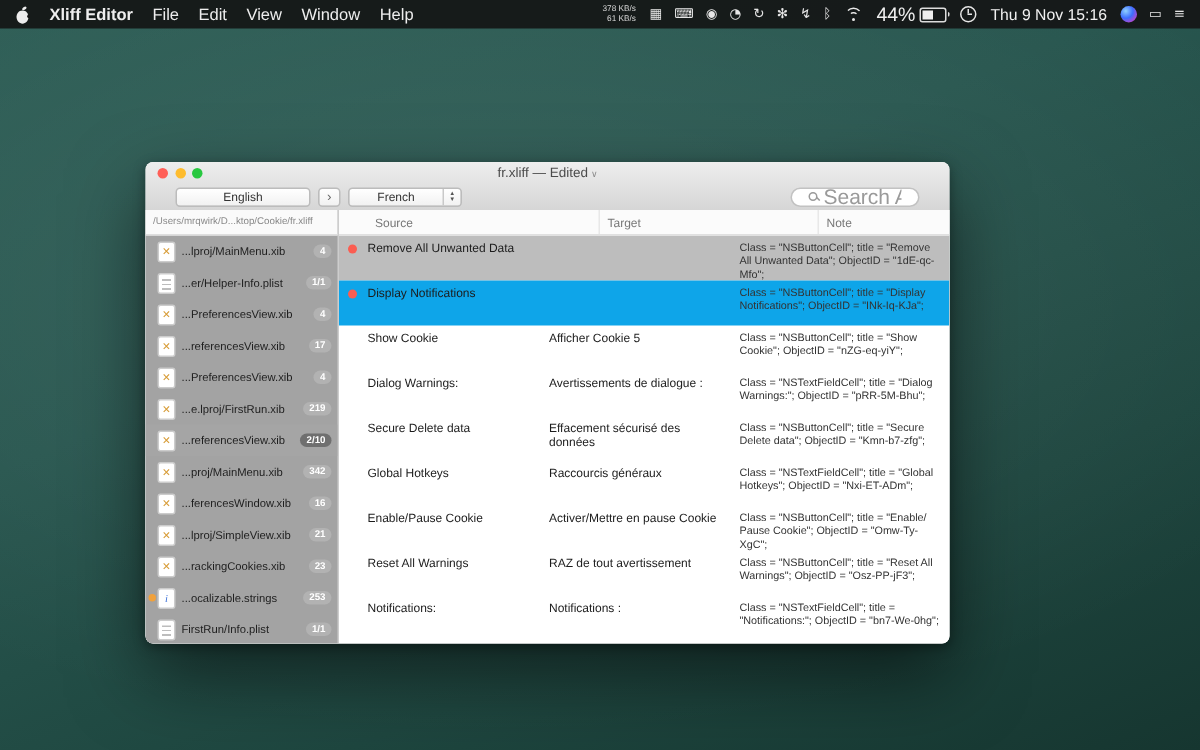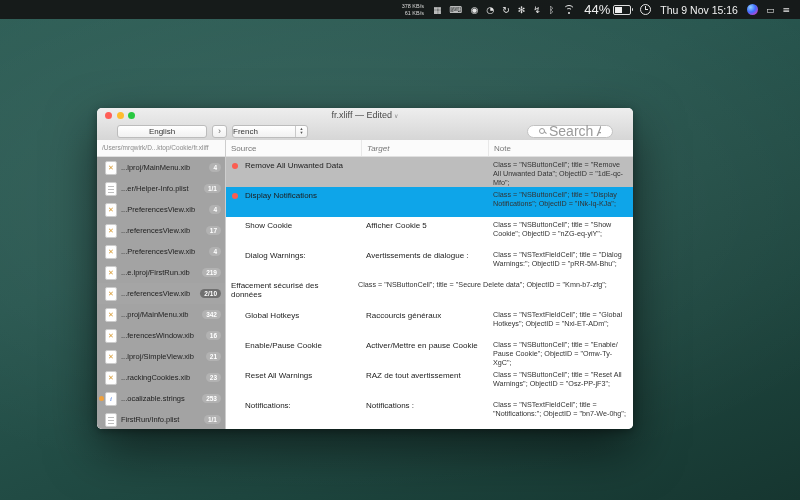--- a/index.html
+++ b/index.html
@@ -46,21 +46,21 @@
   .light{width:7px;height:7px;border-radius:50%;}
   .light.red{background:#ff5f57;}.light.yellow{background:#febc2e;}.light.green{background:#28c840;}
   .window-title{position:absolute;top:2px;left:60px;right:60px;text-align:center;font-size:9px;color:#4b4b4b;white-space:nowrap;}
   .title-chevron{font-size:6px;color:#8a8a8a;margin-left:2px;}
   .toolbar{position:absolute;top:14px;left:0;right:0;height:18px;display:flex;align-items:center;padding:0 20px;gap:5px;}
   .lang-btn,.next-btn,.popup{height:13px;background:linear-gradient(#ffffff,#f1f1f1);border:1px solid #bcbcbc;
     border-radius:3px;font-size:8px;color:#333;display:flex;align-items:center;justify-content:center;box-sizing:border-box;}
   .lang-btn{width:90px;}
   .next-btn{width:15px;font-size:9px;color:#666;}
   .popup{width:76px;padding:0;}
-  .popup .lbl{flex:1;}
+  .popup .lbl{flex:1;text-align:center;}
   .stepper{width:11px;align-self:stretch;border-left:1px solid #c9c9c9;display:flex;flex-direction:column;
     align-items:center;justify-content:center;font-size:4px;line-height:4px;color:#555;}
   .search{margin-left:auto;width:86px;height:13px;background:#fff;border:1px solid #c2c2c2;border-radius:7px;
     display:flex;align-items:center;justify-content:center;gap:3px;box-sizing:border-box;padding:0 5px;}
   .mag{position:relative;width:7px;height:7px;flex:0 0 auto;}
   .mag::before{content:"";position:absolute;left:0;top:0;width:4px;height:4px;border:1px solid #9a9a9a;border-radius:50%;}
   .mag::after{content:"";position:absolute;left:4.6px;top:4.6px;width:2.6px;height:1px;background:#9a9a9a;transform:rotate(45deg);}
   .search-input{border:none;outline:none;width:52px;font-size:14px;color:#333;padding:0;background:transparent;
     font-family:"Liberation Sans","DejaVu Sans",sans-serif;text-align:right;}
   .search-input::placeholder{color:#9a9a9a;}
@@ -83,41 +83,58 @@
   .file-icon.plist::after{content:"";position:absolute;left:2px;right:2px;top:3px;height:8px;
     background:repeating-linear-gradient(#bdbdbd 0 1px,transparent 1px 3px);}
   .file-label{flex:1;white-space:nowrap;overflow:hidden;}
   .file-badge{font-size:6.5px;font-weight:bold;color:#fff;background:#b2b2b2;border-radius:7px;padding:1px 4px;flex:0 0 auto;}
   .file-row.selected .file-badge{background:#6f6f6f;}
 
   
   .table{flex:1;display:flex;flex-direction:column;min-width:0;}
   .thead{height:16px;display:flex;align-items:center;font-size:8px;color:#777;background:#fbfbfb;
     border-bottom:1px solid #e0e0e0;flex:0 0 auto;}
-  .th{padding-left:5px;box-sizing:border-box;height:100%;display:flex;align-items:center;}
+  .th{padding-left:5px;box-sizing:border-box;height:100%;display:flex;align-items:center;margin-left:19px;}
   .th.c-source{width:135px;}
-  .th.c-target{width:127px;border-left:1px solid #e8e8e8;font-style:italic;}
+  .th.c-target{width:127px;border-left:1px solid #e8e8e8;}
   .th.c-note{flex:1;border-left:1px solid #e8e8e8;}
   .tbody{flex:1;overflow:hidden;}
   .trow{height:30px;display:flex;align-items:flex-start;box-sizing:border-box;}
   .trow.selected{background:#bdbdbd;}
   .trow.flagged{background:#0ea5e9;}
   .td{padding:4px 4px 0 5px;font-size:8px;color:#1c1c1c;box-sizing:border-box;}
   .td.source{width:135px;display:flex;gap:4px;padding-left:6px;}
   .dotcol{width:9px;flex:0 0 auto;display:flex;padding-top:2px;}
   .reddot{width:6px;height:6px;border-radius:50%;background:#fb5d51;display:block;}
   .td.target{width:127px;}
   .td.note{flex:1;font-size:7.2px;line-height:8.8px;color:#333;padding-right:6px;}
 </style>
 </head>
 <body>
 
 <div class="desktop">
 
   <div class="menubar">
+    <div class="left">
+      <span class="apple-logo">
+        <svg width="10" height="12" viewBox="0 0 10 12">
+          <ellipse cx="6.2" cy="1.6" rx="1.6" ry="0.9" fill="#ededed" transform="rotate(-35 6.2 1.6)"></ellipse>
+          <path d="M5 3 C2.2 3 1 5.4 1 7.4 C1 9.9 2.9 11.8 5 11.8 C7.1 11.8 9 9.9 9 7.4 C9 5.4 7.8 3 5 3 Z" fill="#ededed"></path>
+          <circle cx="9.4" cy="6.8" r="1.3" fill="#161717"></circle>
+        </svg>
+      </span>
+      <span class="app-name">Xliff Editor</span>
+      <span id="menus" style="display:flex;gap:13px;">
+          <span class="menu-item">File</span>
+          <span class="menu-item">Edit</span>
+          <span class="menu-item">View</span>
+          <span class="menu-item">Window</span>
+          <span class="menu-item">Help</span>
+        </span>
+    </div>
     <div class="right">
       <span class="netspeed">
         <span>378 KB/s</span>
         <span>61 KB/s</span>
       </span>
       <span id="status-icons" style="display:flex;align-items:center;gap:8px;">
           <span class="sicon">▦</span>
           <span class="sicon">⌨</span>
           <span class="sicon">◉</span>
           <span class="sicon">◔</span>
@@ -281,20 +298,24 @@
             </div>
             <div class="trow">
               <div class="td source">
                 <span class="dotcol"></span>
                 <span class="cell-text">Dialog Warnings:</span>
               </div>
               <div class="td target">Avertissements de dialogue :</div>
               <div class="td note">Class = "NSTextFieldCell"; title = "Dialog Warnings:"; ObjectID = "pRR-5M-Bhu";</div>
             </div>
             <div class="trow">
+              <div class="td source">
+                <span class="dotcol"></span>
+                <span class="cell-text">Secure Delete data</span>
+              </div>
               <div class="td target">Effacement sécurisé des données</div>
               <div class="td note">Class = "NSButtonCell"; title = "Secure Delete data"; ObjectID = "Kmn-b7-zfg";</div>
             </div>
             <div class="trow">
               <div class="td source">
                 <span class="dotcol"></span>
                 <span class="cell-text">Global Hotkeys</span>
               </div>
               <div class="td target">Raccourcis généraux</div>
               <div class="td note">Class = "NSTextFieldCell"; title = "Global Hotkeys"; ObjectID = "Nxi-ET-ADm";</div>

